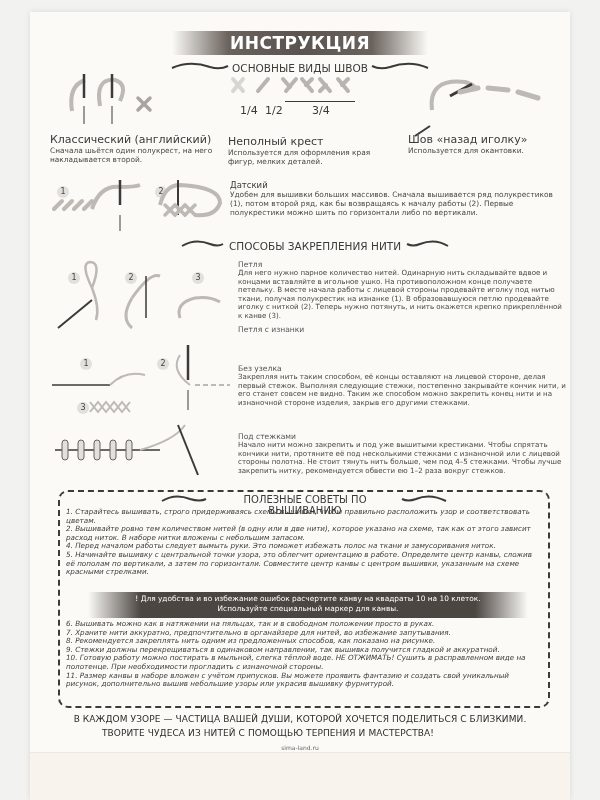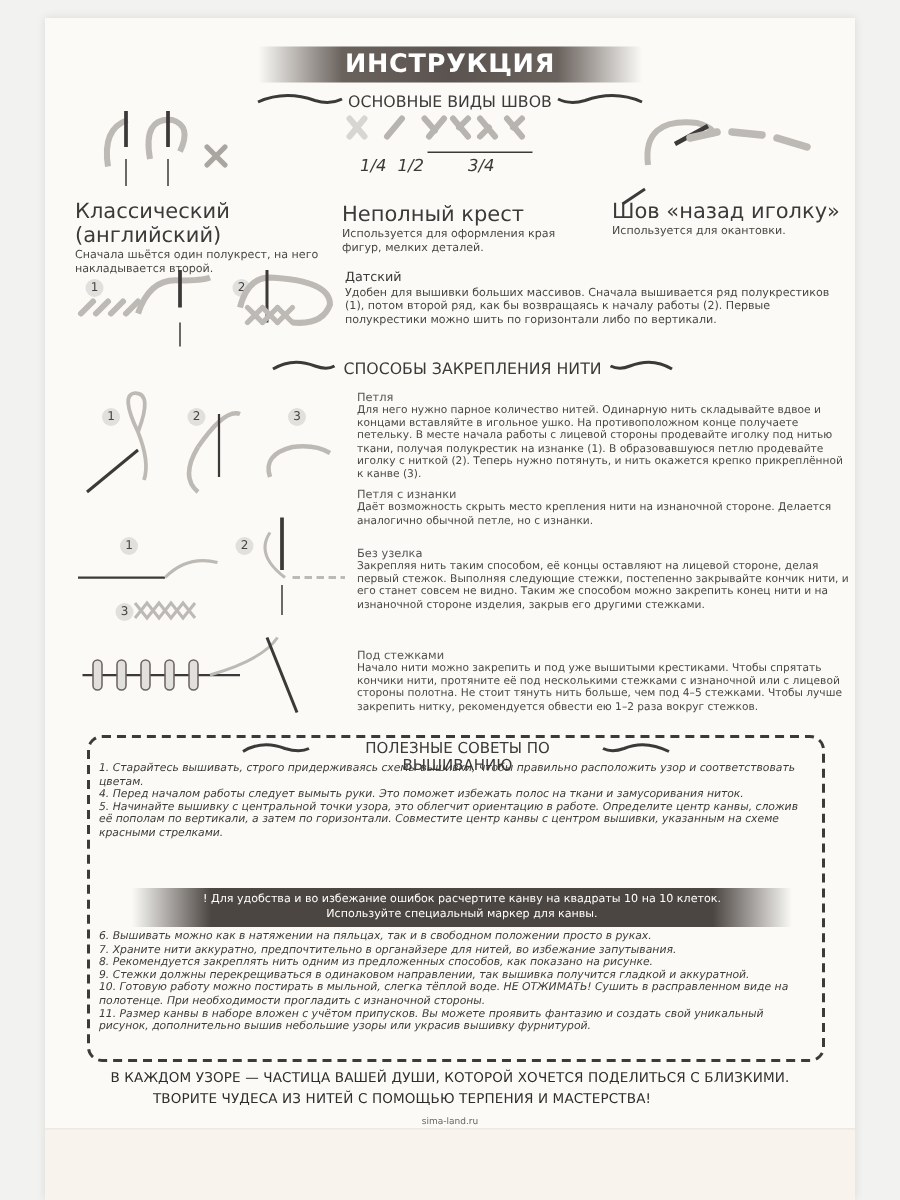--- a/index.html
+++ b/index.html
@@ -24,25 +24,25 @@
   .title-band {
     left:172px; top:31px; width:256px; height:24px;
     background:linear-gradient(90deg, rgba(90,84,80,0) 0%, #6a625d 22%, #5a534f 50%, #6a625d 78%, rgba(90,84,80,0) 100%);
     color:#fff; font-size:17px; font-weight:bold; text-align:center; line-height:24px;
     letter-spacing:0.5px;
   }
   .section-head {
     font-size:10.5px; color:#3c3a38; text-align:center; white-space:nowrap;
   }
   .swash { position:absolute; }
-  .stitch-title { font-size:14px; color:#3c3a38; }
+  .stitch-title { font-size:11px; color:#3c3a38; }
   .stitch-desc  { font-size:7.4px; line-height:9px; color:#4a4744; }
   .block-title { font-size:7.6px; color:#555;margin-top:12px; }
   .block-text  { font-size:7.1px; line-height:8.6px; color:#4a4744; }
-  .frac { font-size:11px; color:#3c3a38;font-style:italic; }
+  .frac { font-size:11px; color:#3c3a38; }
   .tips-box {
     left:58px; top:490px; width:488px; height:214px;
     border:2px dashed #3d3b39; border-radius:10px;
   }
   .tips-head { font-size:10px; color:#3c3a38; }
   .tip { font-size:7.2px; line-height:8.6px; color:#3e3c3a;font-style:italic; }
   .tip-band {
     left:88px; top:592px; width:440px; height:24px;
     background:linear-gradient(90deg, rgba(70,66,62,0) 0%, #4c4642 12%, #4c4642 88%, rgba(70,66,62,0) 100%);
     color:#fff; font-size:7.4px; line-height:10px; text-align:center; padding-top:2px;
@@ -177,21 +177,20 @@
   <line x1="96" y1="18" x2="96" y2="60" stroke="#3c3a38" stroke-width="1.5"></line>
   <path d="M130 60 Q125 45 145 40 Q160 38 170 44" stroke="#bdb9b4" stroke-width="3" fill="none"></path>
 </svg>
 
 <div class="abs" style="left:238px;top:248px;width:325px">
   <div class="block-title">Петля</div>
   <div class="block-text">Для него нужно парное количество нитей. Одинарную нить складывайте вдвое и концами вставляйте в игольное ушко. На противоположном конце получаете петельку. В месте начала работы с лицевой стороны продевайте иголку под нитью ткани, получая полукрестик на изнанке (1). В образовавшуюся петлю продевайте иголку с ниткой (2). Теперь нужно потянуть, и нить окажется крепко прикреплённой к канве (3).</div>
 </div>
 <div class="abs" style="left:238px;top:313px;width:325px">
   <div class="block-title">Петля с изнанки</div>
-  <div class="block-text">Даёт возможность скрыть место крепления нити на изнаночной стороне. Делается аналогично обычной петле, но с изнанки.</div>
 </div>
 
 <div class="badge" style="left:80px;top:358px">1</div>
 <div class="badge" style="left:157px;top:358px">2</div>
 <div class="badge" style="left:77px;top:402px">3</div>
 <svg class="abs" style="left:50px;top:340px" width="180" height="140">
   <line x1="2" y1="45" x2="60" y2="45" stroke="#3c3a38" stroke-width="1.5"></line>
   <path d="M60 45 Q75 30 95 35" stroke="#bdb9b4" stroke-width="2" fill="none"></path>
   <path d="M130 15 Q120 30 140 45" stroke="#bdb9b4" stroke-width="2" fill="none"></path>
   <line x1="138" y1="5" x2="138" y2="40" stroke="#3c3a38" stroke-width="2.5"></line>
@@ -226,20 +225,21 @@
 <svg class="swash" style="left:160px;top:493px" width="48" height="12">
   <path d="M2 8 Q15 0 30 6 Q40 9 46 6" stroke="#3c3a38" stroke-width="2" fill="none"></path>
 </svg>
 <div class="abs tips-head" style="left:210px;top:494px;width:190px;text-align:center">ПОЛЕЗНЫЕ СОВЕТЫ ПО ВЫШИВАНИЮ</div>
 <svg class="swash" style="left:400px;top:493px" width="48" height="12">
   <path d="M2 6 Q8 9 16 6 Q30 0 46 8" stroke="#3c3a38" stroke-width="2" fill="none"></path>
 </svg>
 
 <div class="abs" style="left:66px;top:508px;width:474px">
   <div class="tip">1.   Старайтесь вышивать, строго придерживаясь схемы вышивки, чтобы правильно расположить узор и соответствовать цветам.</div>
+  <div class="tip">2.   Вышивайте ровно тем количеством нитей (в одну или в две нити), которое указано на схеме, так как от этого зависит расход ниток. В наборе нитки вложены с небольшим запасом.</div>
   <div class="tip">4.   Перед началом работы следует вымыть руки. Это поможет избежать полос на ткани и замусоривания ниток.</div>
   <div class="tip">5.   Начинайте вышивку с центральной точки узора, это облегчит ориентацию в работе. Определите центр канвы, сложив её пополам по вертикали, а затем по горизонтали. Совместите центр канвы с центром вышивки, указанным на схеме красными стрелками.</div>
 </div>
 
 <div class="abs tip-band">
   <div>! Для удобства и во избежание ошибок расчертите канву на квадраты 10 на 10 клеток.</div>
   <div>Используйте специальный маркер для канвы.</div>
 </div>
 
 <div class="abs" style="left:66px;top:620px;width:474px">

